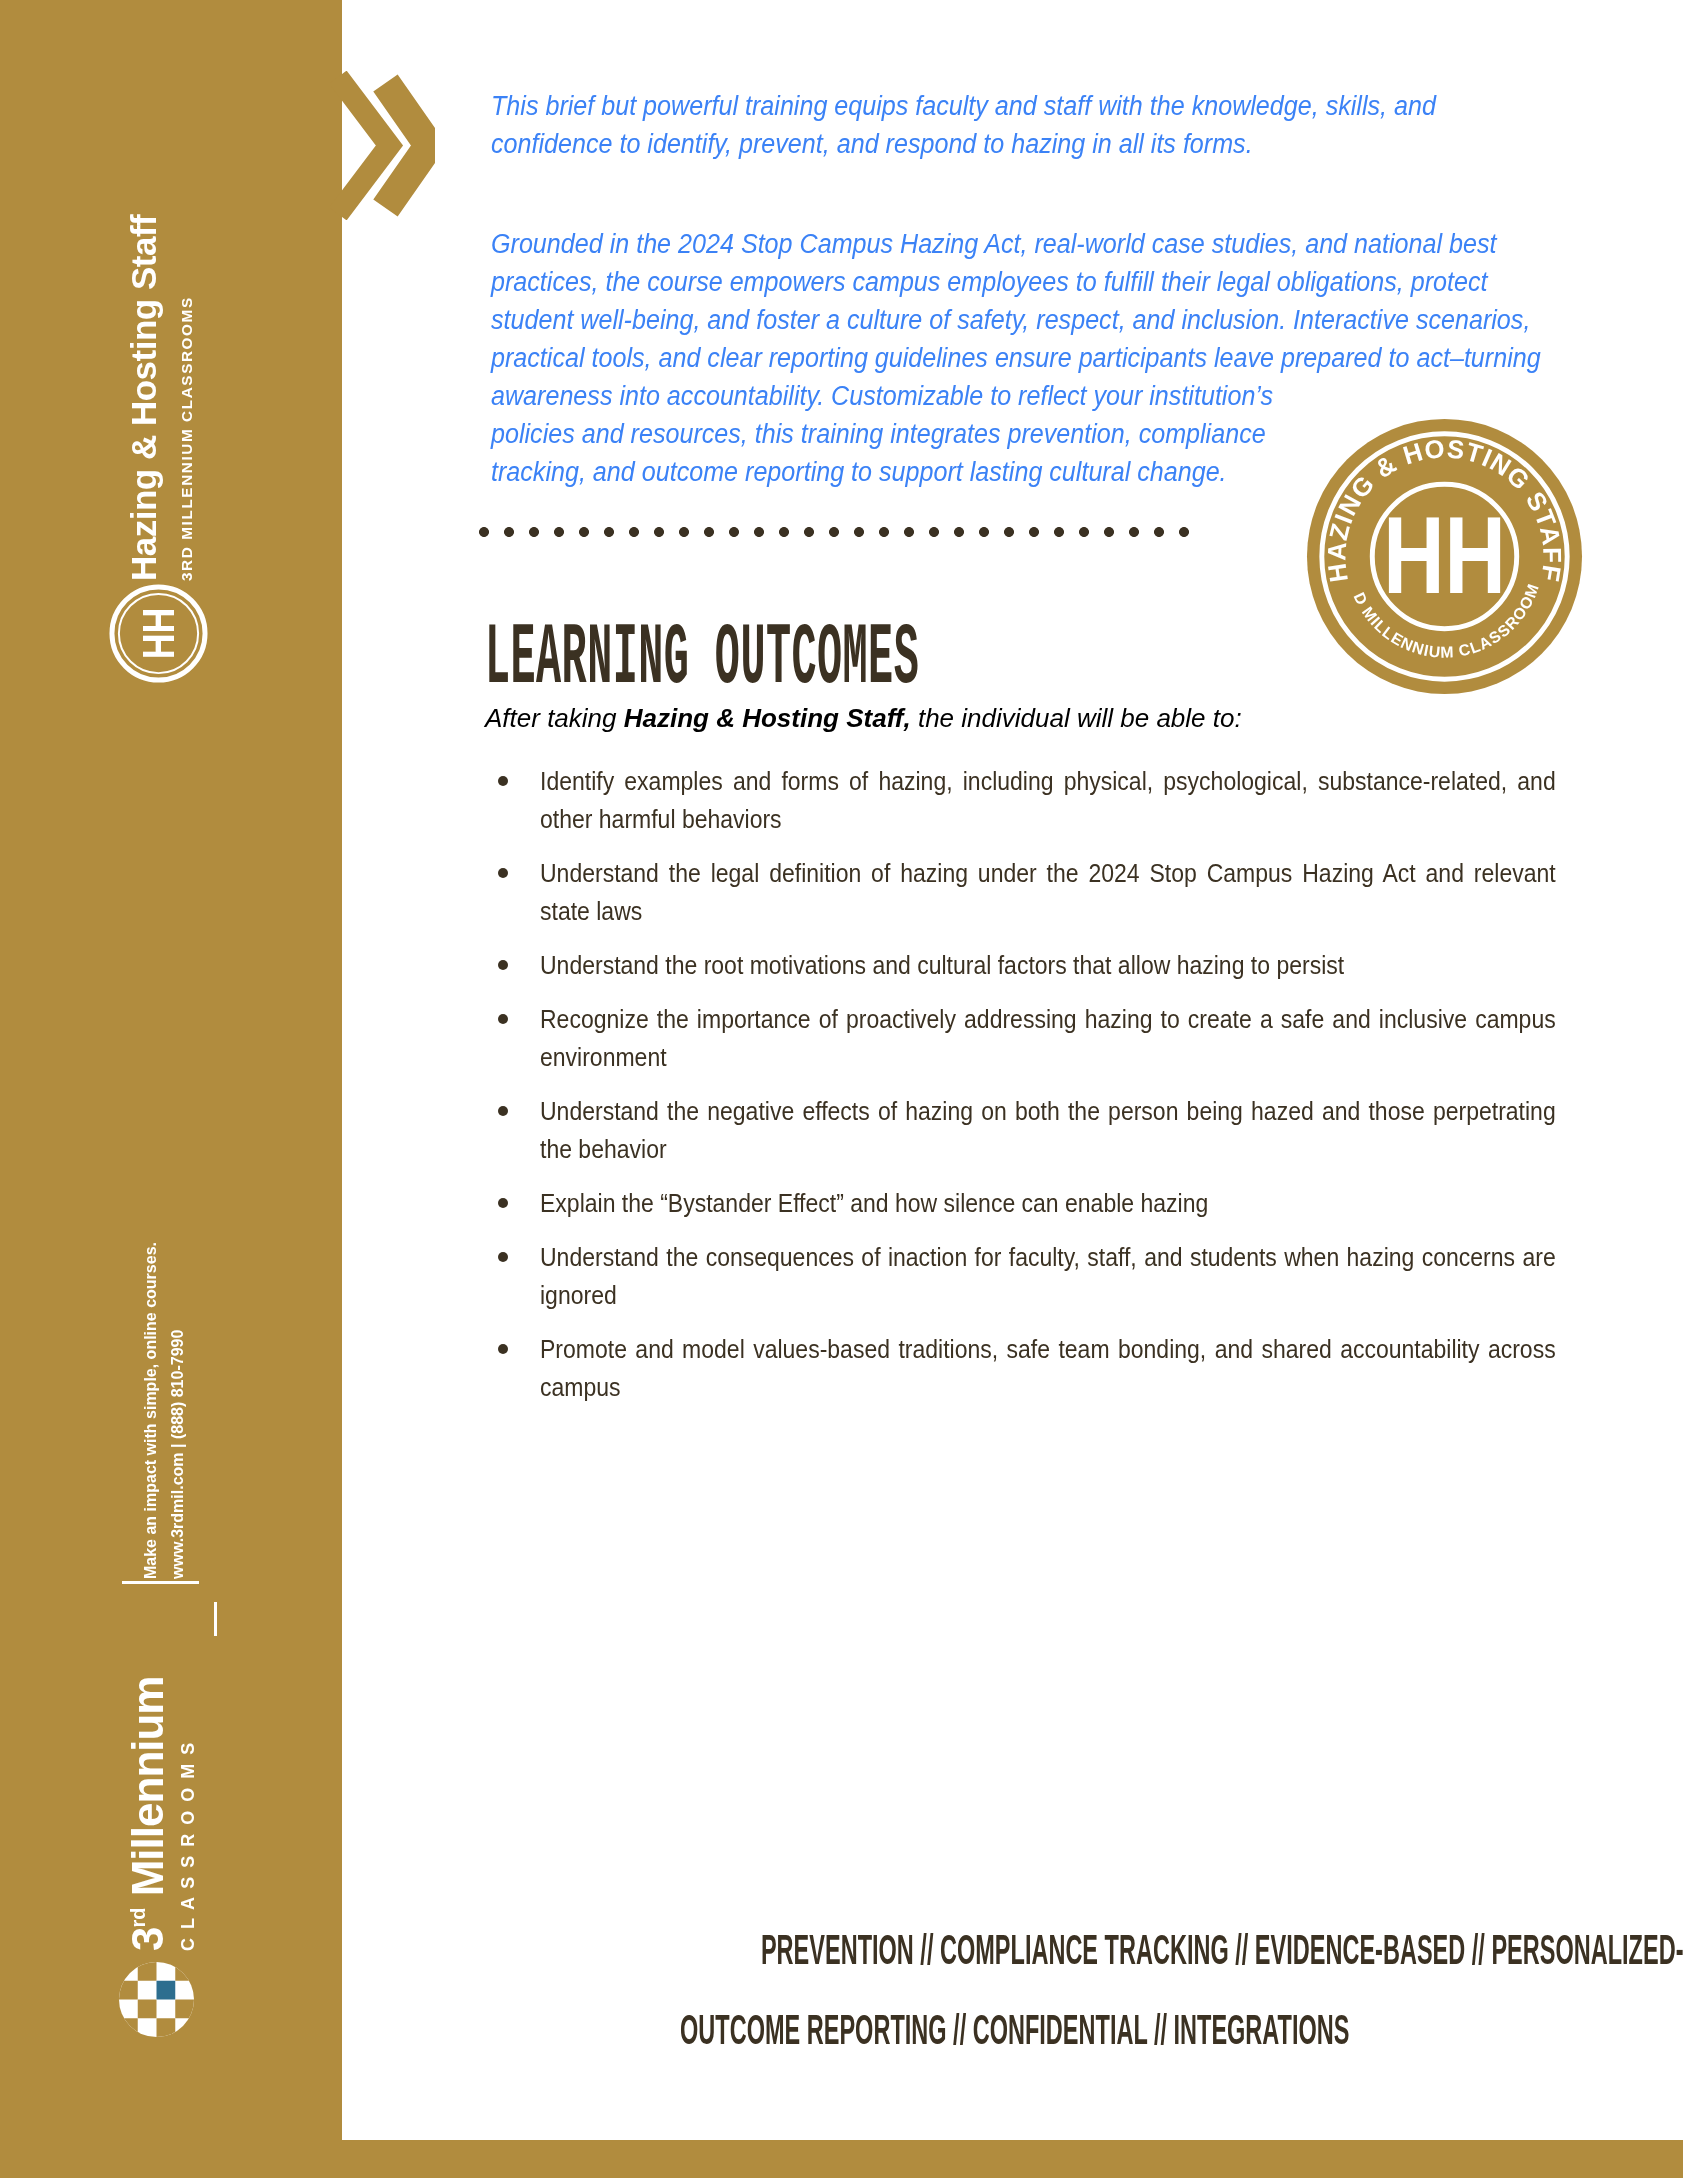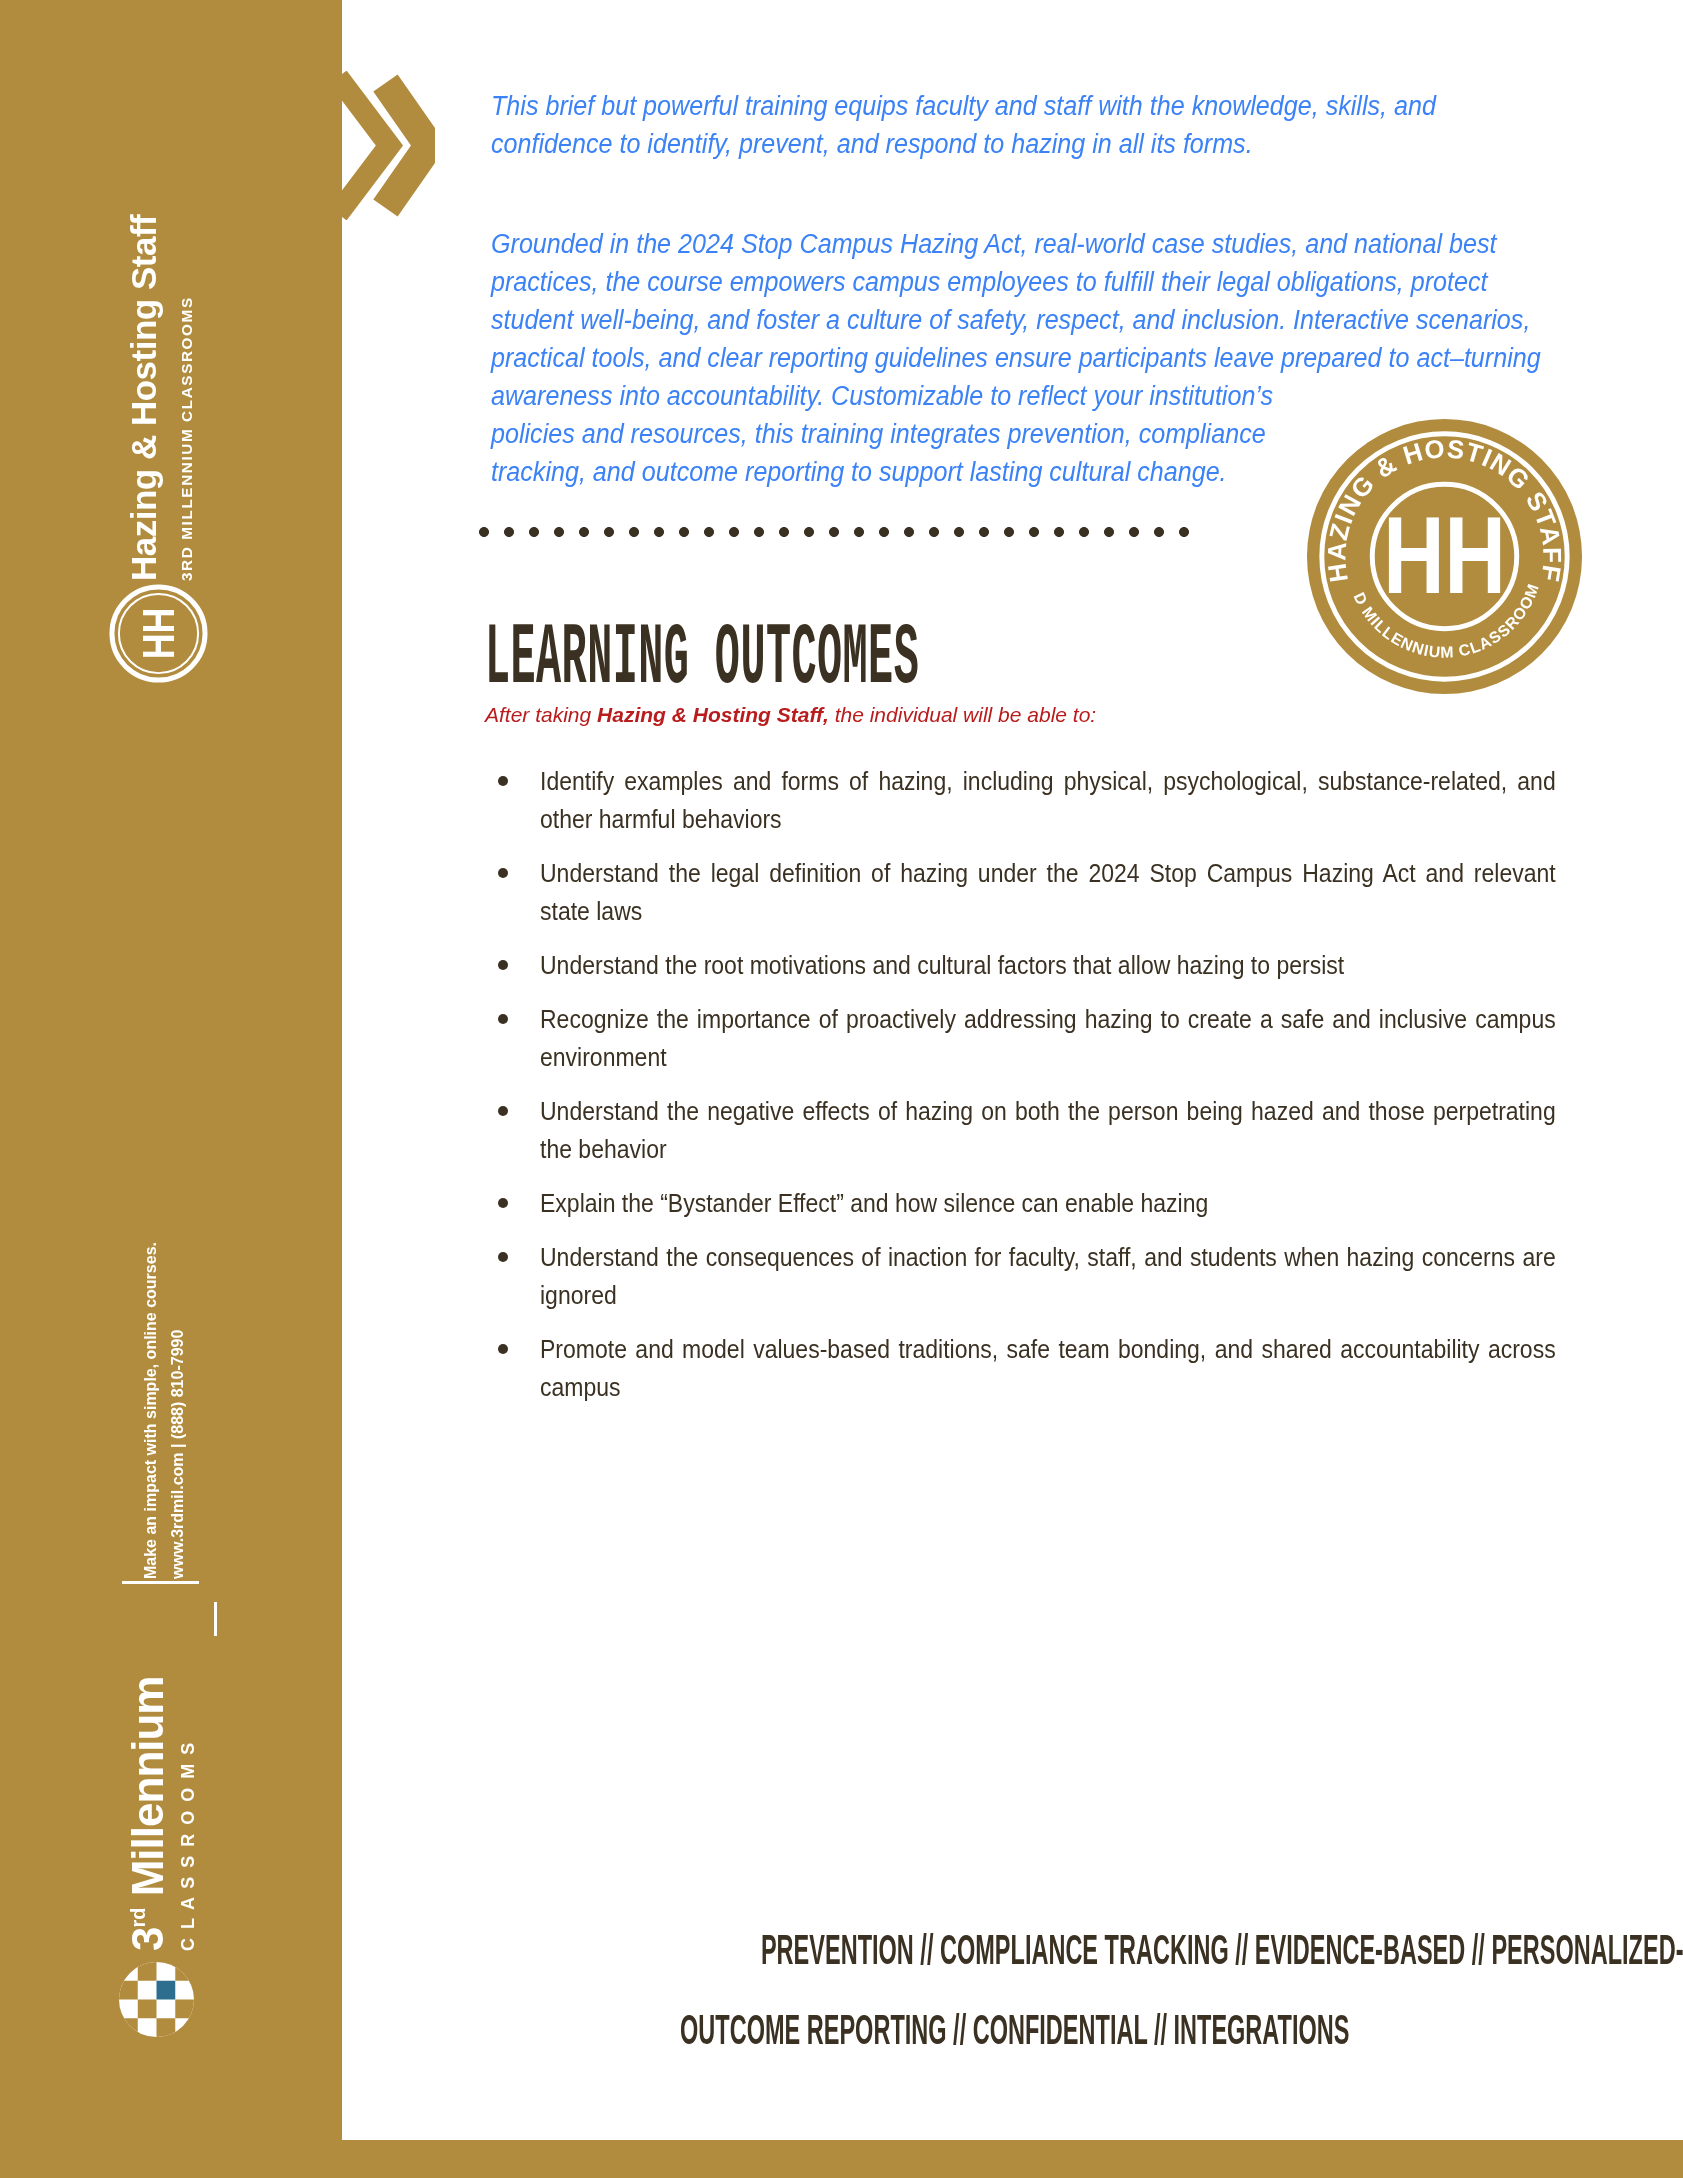--- a/index.html
+++ b/index.html
@@ -42,21 +42,21 @@
     background-image:radial-gradient(circle at 6px 6px, #3B3122 4.6px, transparent 5.3px);
     background-size:25px 12px; background-repeat:repeat-x;
   }
 
   
   .heading { position:absolute; left:485px; top:616px; color:#3B3122;font-family:Liberation Mono, monospace; }
   .heading span {
     display:inline-block; font-weight:bold; font-size:87px; line-height:87px;
     transform:scaleX(0.48); transform-origin:0 0; white-space:nowrap; letter-spacing:1px;
   }
-  .subtitle { position:absolute; left:485px; top:703px; color:#b91c1c; font-style:italic; font-size:21px; }
+  .subtitle { position:absolute; left:485px; top:703px; color:#000000; font-style:italic; font-size:26px; }
   .subtitle .b { font-weight:bold; }
 
   
   .outcomes { position:absolute; left:492px; top:758px; width:1089px; list-style:none; margin:4px; padding:0; }
   .outcomes li { position:relative; padding-left:44px; margin-bottom:16px; }
   .outcomes li::before {
     content:""; position:absolute; left:2px; top:14px; width:10px; height:10px;
     border-radius:50%; background:#3B3122;
   }
   .li-text {

